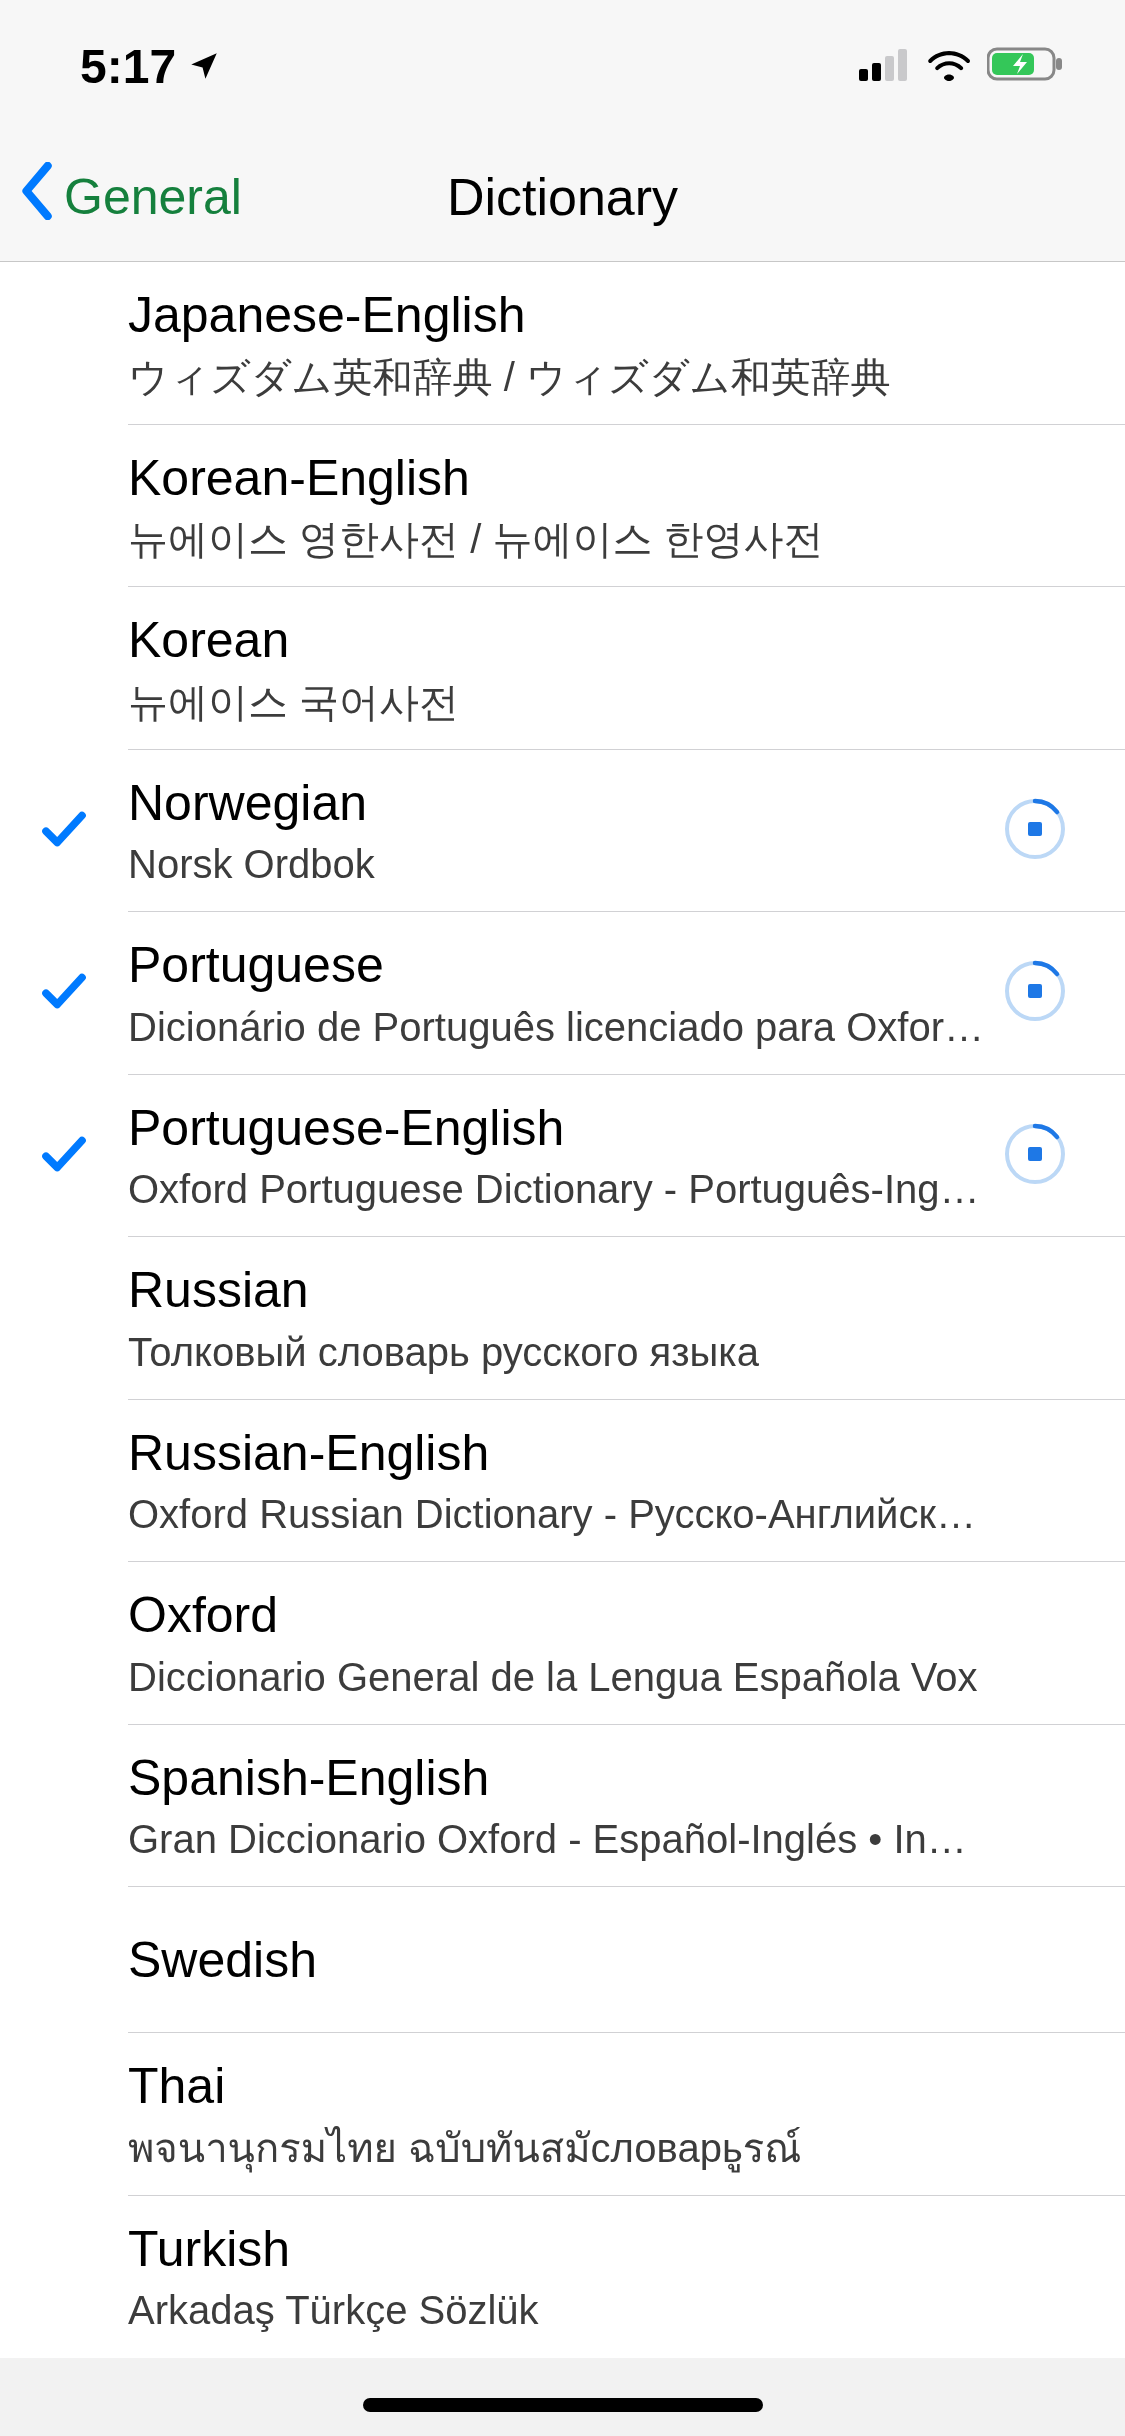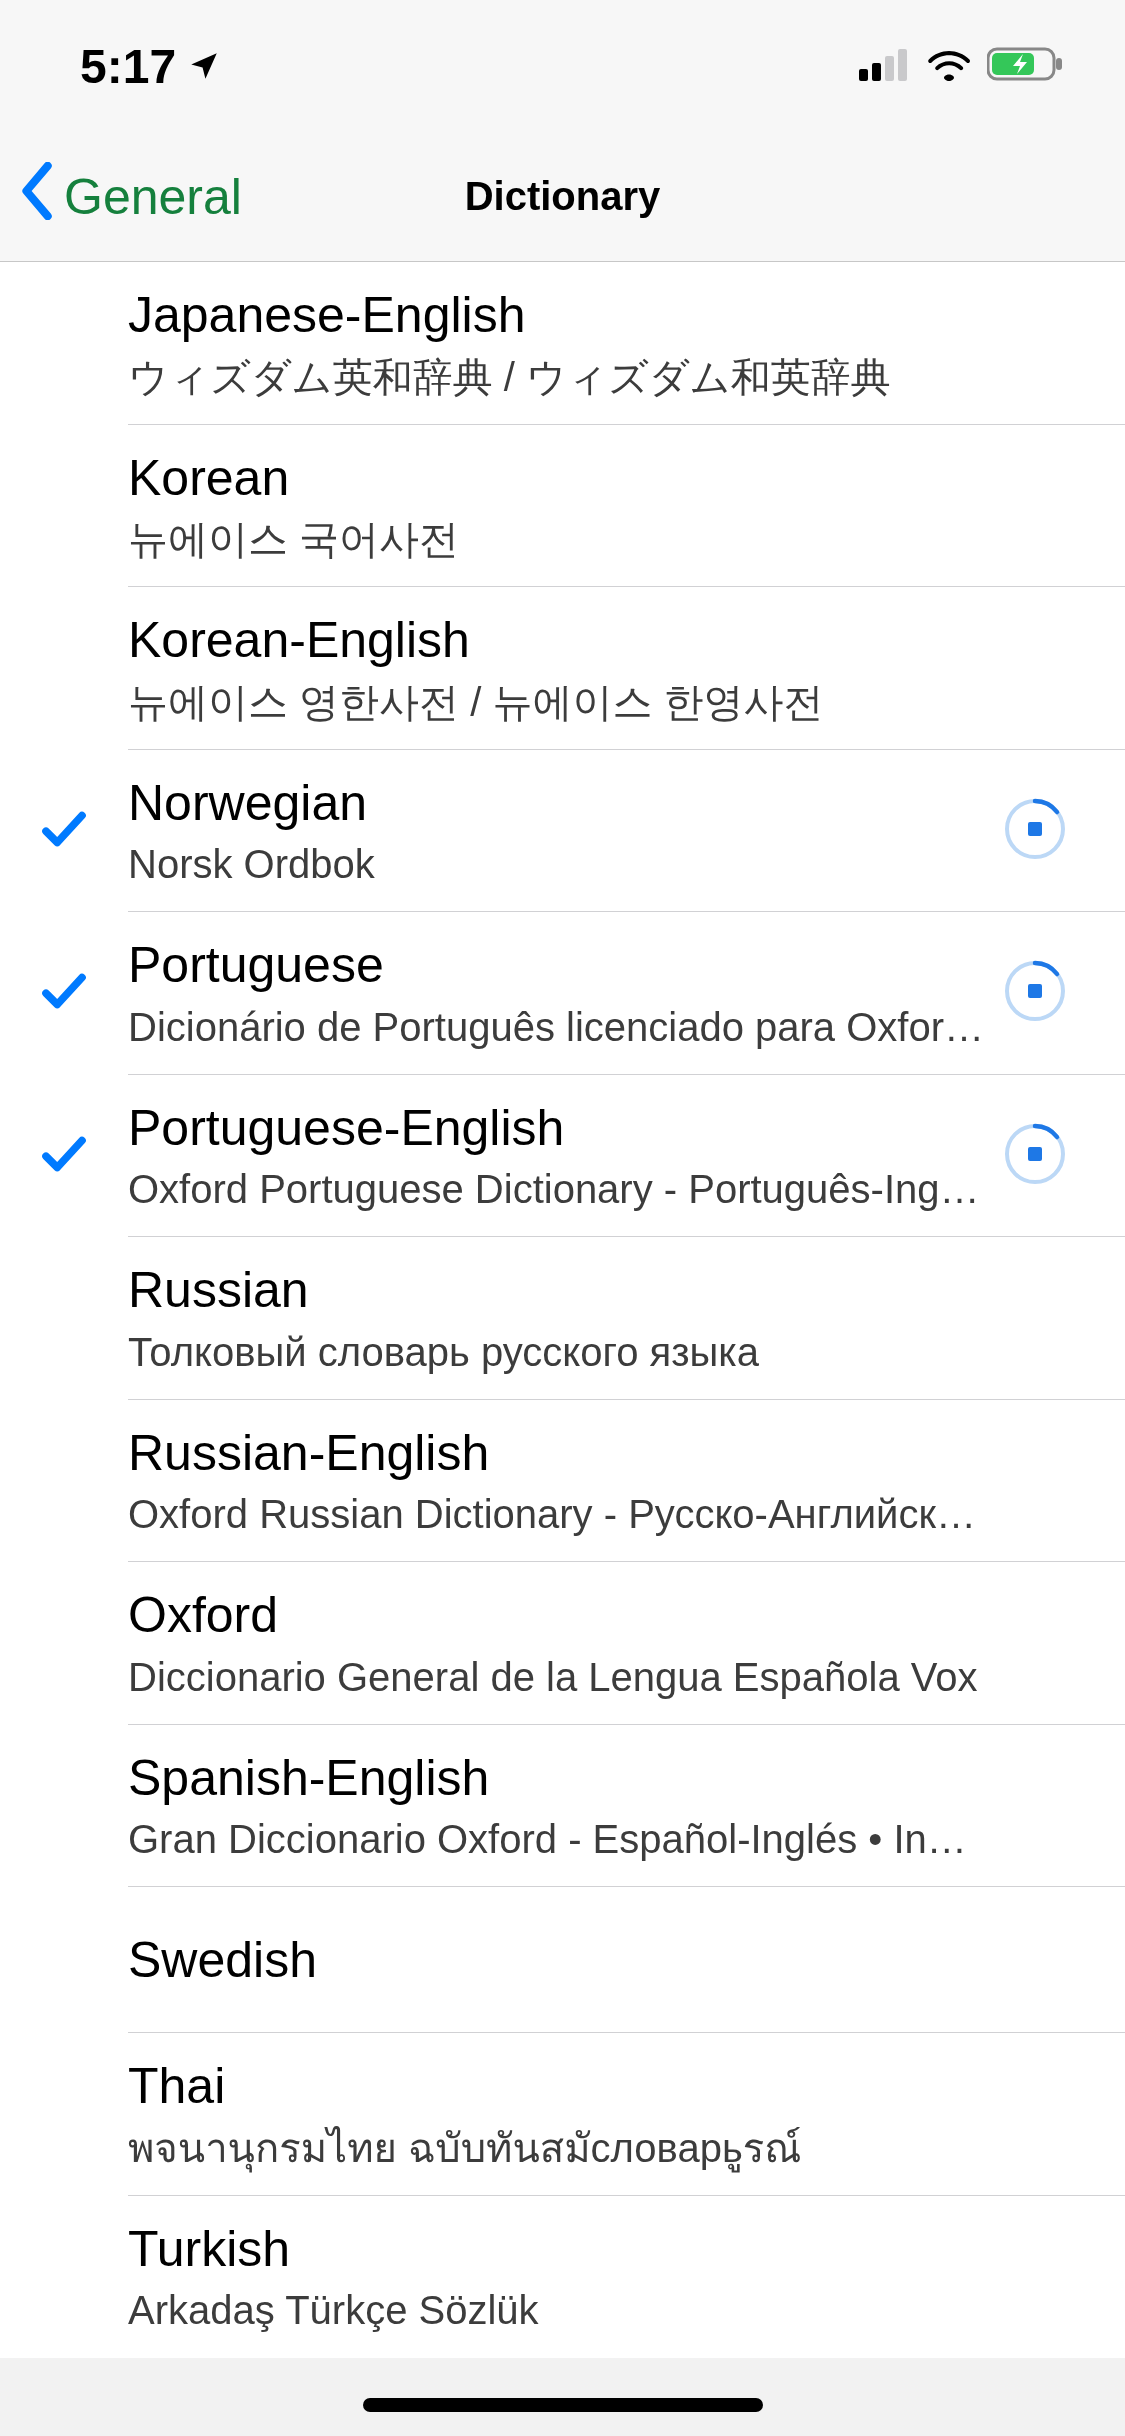--- a/index.html
+++ b/index.html
@@ -48,22 +48,22 @@
     display: flex;
     align-items: center;
     gap: 8px;
     color: #15803d;
     font-size: 50px;
   }
   .nav-title {
     position: absolute;
     left: 0; right: 0;
     text-align: center;
-    font-size: 40px;
-    font-weight: 700;
+    font-size: 52px;
+    font-weight: 400;
     color: #000;
     pointer-events: none;
   }
 
   
   .list {
     background: #fff;
   }
   .row {
     display: flex;
@@ -189,31 +189,31 @@
       <div class="text-col">
         <div class="title">Japanese-English</div>
         <div class="subtitle">ウィズダム英和辞典 / ウィズダム和英辞典</div>
       </div>
       <div class="acc-col"></div>
       <div class="sep"></div>
     </div>
     <div class="row">
       <div class="check-col"></div>
       <div class="text-col">
+        <div class="title">Korean-English</div>
+        <div class="subtitle">뉴에이스 영한사전 / 뉴에이스 한영사전</div>
+      </div>
+      <div class="acc-col"></div>
+      <div class="sep"></div>
+    </div>
+    <div class="row">
+      <div class="check-col"></div>
+      <div class="text-col">
         <div class="title">Korean</div>
         <div class="subtitle">뉴에이스 국어사전</div>
-      </div>
-      <div class="acc-col"></div>
-      <div class="sep"></div>
-    </div>
-    <div class="row">
-      <div class="check-col"></div>
-      <div class="text-col">
-        <div class="title">Korean-English</div>
-        <div class="subtitle">뉴에이스 영한사전 / 뉴에이스 한영사전</div>
       </div>
       <div class="acc-col"></div>
       <div class="sep"></div>
     </div>
     <div class="row">
       <div class="check-col">
         <span><svg width="54" height="54" viewBox="0 0 24 24" fill="none" stroke="#007aff" stroke-width="3.4" stroke-linecap="round" stroke-linejoin="round">
             <polyline points="4,13 9,18 20,6"></polyline>
           </svg></span>
       </div>

